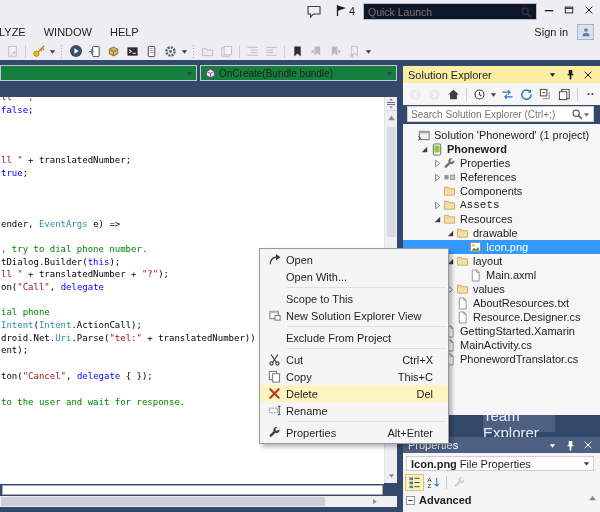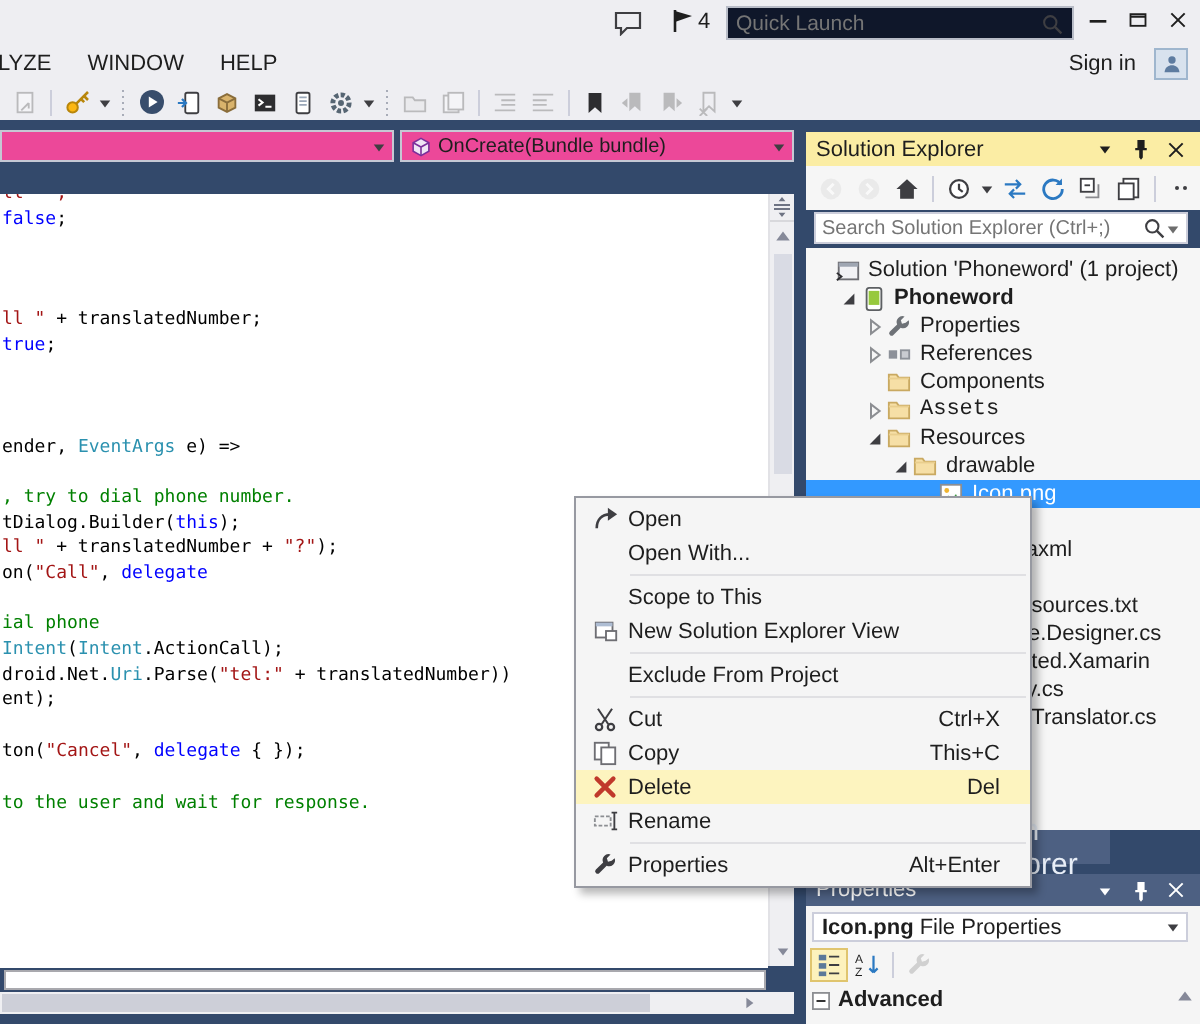--- a/index.html
+++ b/index.html
@@ -22,21 +22,21 @@
 #maintoolbar{left:0;top:42px;width:600px;height:18px;background:#EEEEF2;display:flex;align-items:center;padding-left:3px;}
 .tb-btn{width:19px;height:17px;display:flex;align-items:center;justify-content:center;color:#3E3E42;}
 .tb-btn.gray{opacity:.4;filter:grayscale(1);}
 .tb-btn.sel{background:#FDF2BD;border:1px solid #E0C56E;}
 .tb-sep{width:1px;height:13px;background:#CCCEDB;margin:0 3px;}
 .tb-grip{width:5px;height:13px;margin:0 2px;background:repeating-linear-gradient(to bottom,#A8ACB8 0 1px,transparent 1px 3px);background-size:1px 100%;background-repeat:no-repeat;background-position:center;}
 .tb-caret{width:9px;display:flex;justify-content:center;color:#3E3E42;}
 
 #tabband{left:0;top:60px;width:397px;height:21px;background:#33496B;}
 #tabband .tb-caret{position:absolute;right:5px;top:7px;color:#C9D2DF;}
-.combo{position:absolute;top:65px;height:16px;background:#ec4899;border:1px solid #C5C8D4;display:flex;align-items:center;font-size:10px;color:#1E1E1E;}
+.combo{position:absolute;top:65px;height:16px;background:#15803d;border:1px solid #C5C8D4;display:flex;align-items:center;font-size:10px;color:#1E1E1E;}
 #combo-left{left:0;width:197px;}
 #combo-right{left:200px;width:197px;}
 .combo .caret{position:absolute;right:3px;color:#3E3E42;}
 .combo .micon{margin:0 3px 0 4px;}
 #editor{left:0;top:97px;width:384px;height:387px;background:#fff;overflow:hidden;}
 .code-line{position:absolute;left:1px;white-space:pre;font-family:"DejaVu Sans Mono",monospace;font-size:9px;line-height:12px;}
 .kw{color:#0000FF;}.str{color:#A31515;}.cmt{color:#008000;text-align:right;}.typ{color:#2B91AF;}.plain{color:#000;}
 #vscroll{left:384px;top:97px;width:13px;height:386px;background:#EFEFF2;border-left:1px solid #E2E2E6;}
 #vsplit{position:absolute;left:0;top:0;width:12px;height:14px;background:#EFEFF2;border-bottom:1px solid #D8D8DC;display:flex;align-items:center;justify-content:center;color:#6E7383;}
 .sb-arrow{position:absolute;left:0;width:12px;height:12px;display:flex;align-items:center;justify-content:center;color:#868999;}
@@ -64,21 +64,21 @@
 
 #props-title{left:403px;top:437px;width:197px;height:16px;background:#4D6082;color:#fff;display:flex;align-items:center;padding:0 5px;gap:4px;}
 #props-title .sp{flex:1;}
 #props-body{left:403px;top:453px;width:197px;height:59px;background:#F5F5F5;}
 #props-combo{position:absolute;left:3px;top:3px;width:188px;height:15px;background:#fff;border:1px solid #CCCEDB;display:flex;align-items:center;padding:0 4px;gap:3px;}
 #props-combo .caret{position:absolute;right:3px;color:#3E3E42;}
 #props-toolbar{position:absolute;left:2px;top:21px;display:flex;align-items:center;}
 #props-cat{position:absolute;left:3px;top:41px;display:flex;align-items:center;gap:4px;}
 #props-up{position:absolute;right:3px;top:41px;color:#868999;}
 
-#ctx{left:259px;top:248px;width:229px;background:#F5F5F5;border:1px solid #9799A1;box-shadow:3px 3px 4px rgba(0,0,0,.28);z-index:30;padding:2px 0;margin-left:28px;}
+#ctx{left:259px;top:248px;width:190px;background:#F5F5F5;border:1px solid #9799A1;box-shadow:3px 3px 4px rgba(0,0,0,.28);z-index:30;padding:2px 0;}
 .ctx-item{height:17px;display:flex;align-items:center;padding-left:3px;}
 .ctx-item.hl{background:#FDF4BF;}
 .ctx-ico{width:23px;display:flex;justify-content:center;flex:none;color:#3E3E42;}
 .ctx-label{flex:1;white-space:nowrap;}
 .ctx-short{padding-right:15px;color:#1E1E1E;}
 .ctx-sep{height:1px;background:#E0E0E3;margin:2px 2px 2px 27px;}
 </style>
 </head>
 <body>
 

